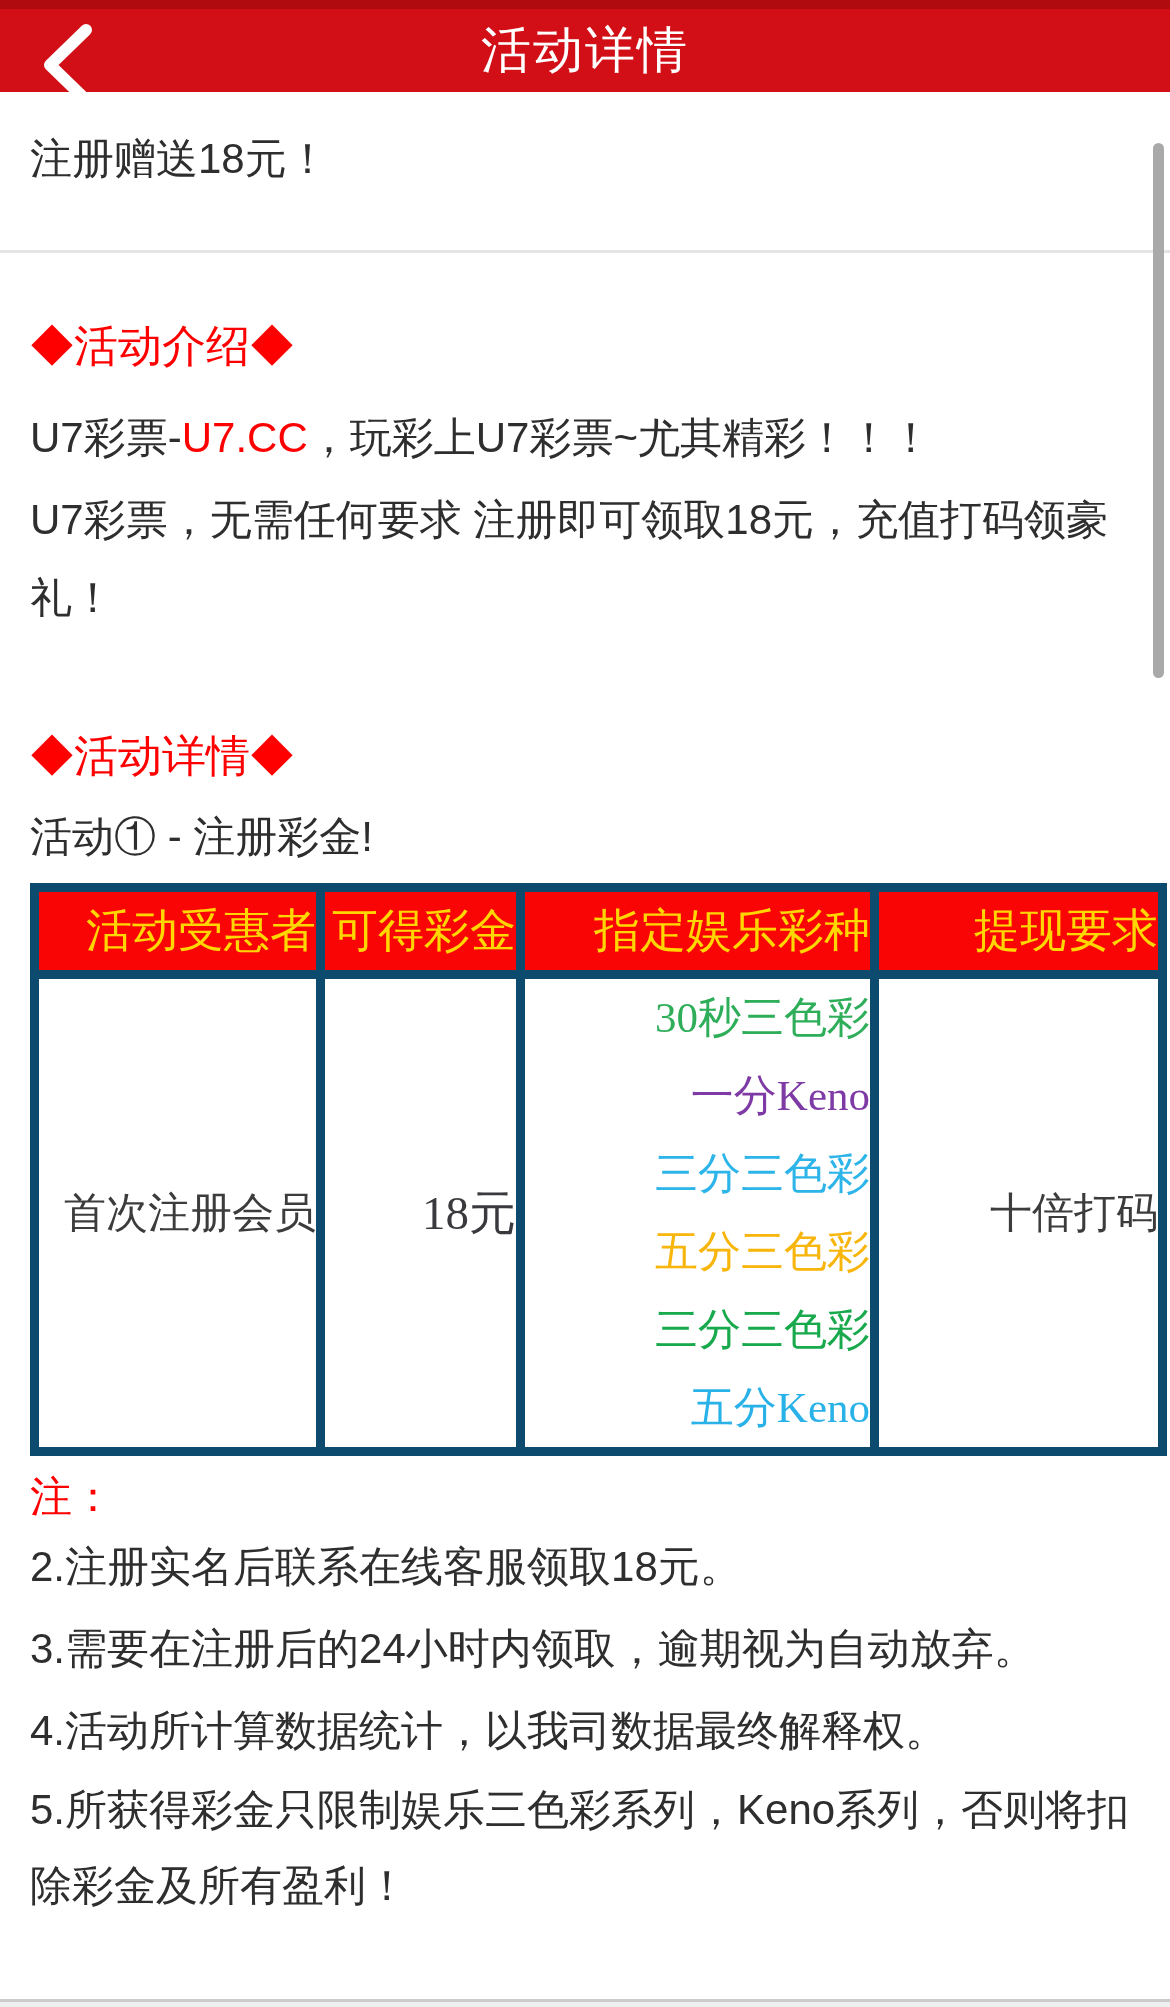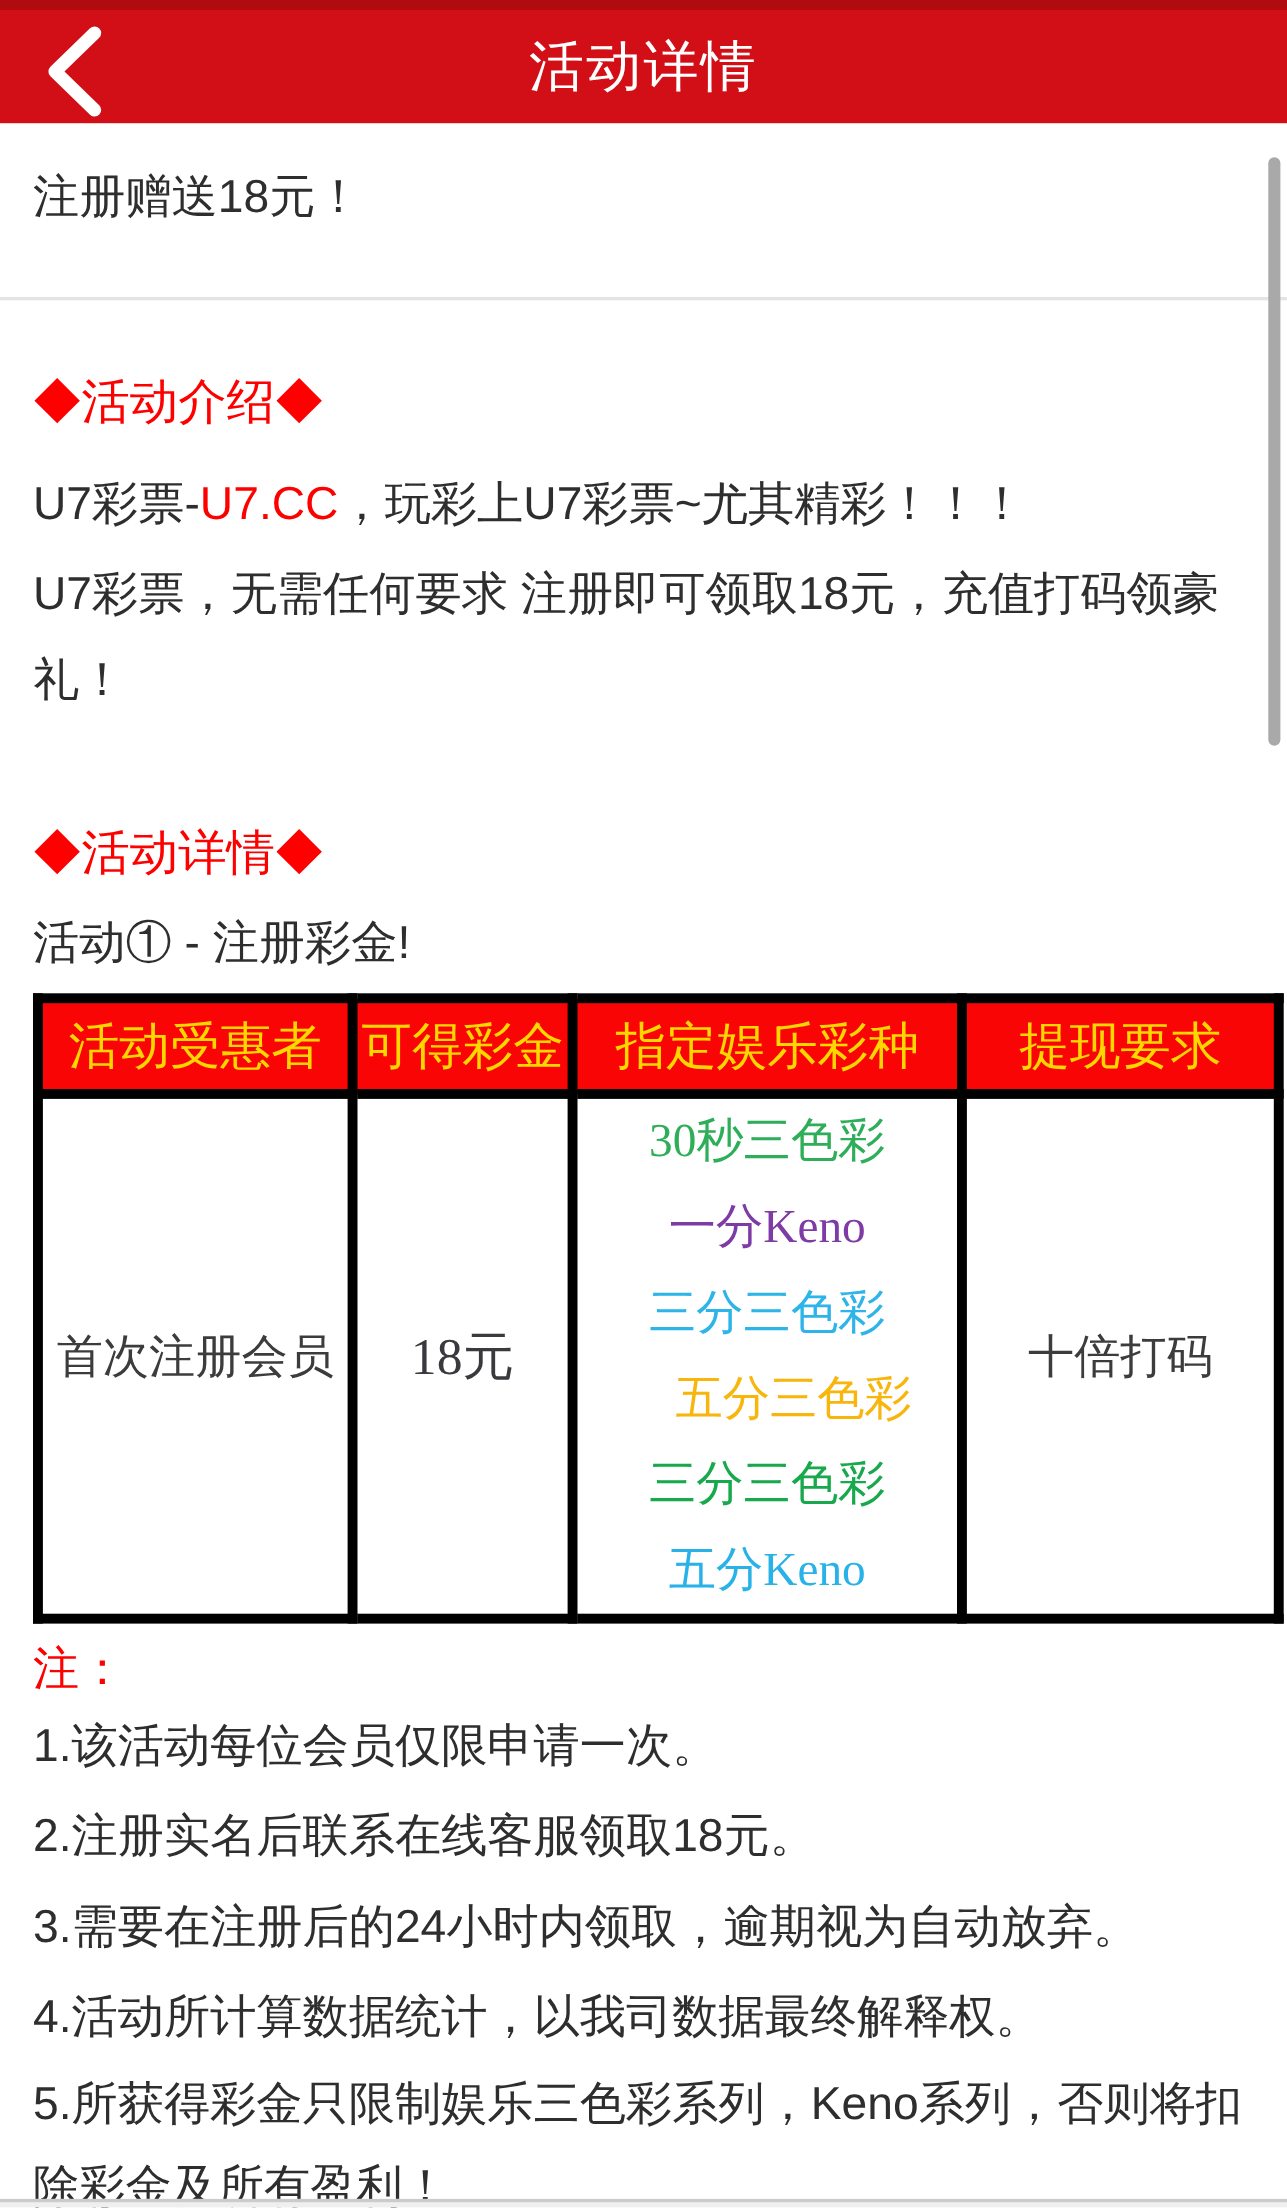--- a/index.html
+++ b/index.html
@@ -1,21 +1,21 @@
 <!DOCTYPE html>
 <html><head>
 <meta charset="utf-8">
 <style>
   html,body { margin:0; padding:0; background:#ffffff; }
   body { font-family:"Liberation Sans", sans-serif; color:#2f2f2f; }
   .page { position:relative; width:1170px; height:2007px; overflow:hidden; background:#ffffff; }
 
   
   .appbar {
-    position:relative; height:112px; background:#d20f16;
+    position:relative; height:92px; background:#d20f16;
   }
   .appbar .statusbar-strip {
     position:absolute; top:0; left:0; right:0; height:9px; background:#b00c10;
   }
   .appbar h1 {
     margin:0; position:absolute; left:0; right:0; top:9px; bottom:0;
     display:flex; align-items:center; justify-content:center;
     color:#ffffff; font-size:50px; font-weight:400; letter-spacing:2px;
   }
   .back-btn {
@@ -36,21 +36,21 @@
 
   h2.sec-detail { margin:88px 0 0 0; }
   .subtitle { margin:20px 0 0 0; font-size:42px; line-height:60px; color:#2e2e2e; }
 
   
   table.activity {
     border-collapse:collapse; table-layout:fixed; width:1128px;
     margin-top:16px;
   }
   table.activity th, table.activity td {
-    border:9px solid #000000; text-align:center; vertical-align:middle; padding:0;
+    border:9px solid #0c4a6e; text-align:right; vertical-align:middle; padding:0;
   }
   table.activity th {
     background:#fa0505; color:#ffd700; font-weight:400;
     font-size:46px; height:78px;
   }
   td.cell-text { font-size:42px; color:#3c3c3c; }
   td.cell-bonus { font-family:"Liberation Serif", serif; font-size:47px; color:#3a3a3e; }
   td.cell-games { font-family:"Liberation Serif", serif; }
   .game { font-size:43px; line-height:78px; white-space:nowrap; }
 
@@ -126,21 +126,20 @@
             <div class="game" style="color: rgb(248, 182, 13); padding-left: 48px;">五分三色彩</div>
             <div class="game" style="color: rgb(23, 169, 76);">三分三色彩</div>
             <div class="game" style="color: rgb(41, 178, 232);">五分Keno</div>
           </td>
           <td class="cell-text">十倍打码</td>
         </tr>
       </tbody>
     </table>
 
     <p class="note-label red">注：</p>
-    <p class="note">1.该活动每位会员仅限申请一次。</p>
     <p class="note">2.注册实名后联系在线客服领取18元。</p>
     <p class="note">3.需要在注册后的24小时内领取，逾期视为自动放弃。</p>
     <p class="note">4.活动所计算数据统计，以我司数据最终解释权。</p>
     <p class="note red">5.所获得彩金只限制娱乐三色彩系列，Keno系列，否则将扣除彩金及所有盈利！</p>
 
   </main>
 
   <div class="scrollbar-thumb"></div>
   <div class="bottom-strip"></div>
 

